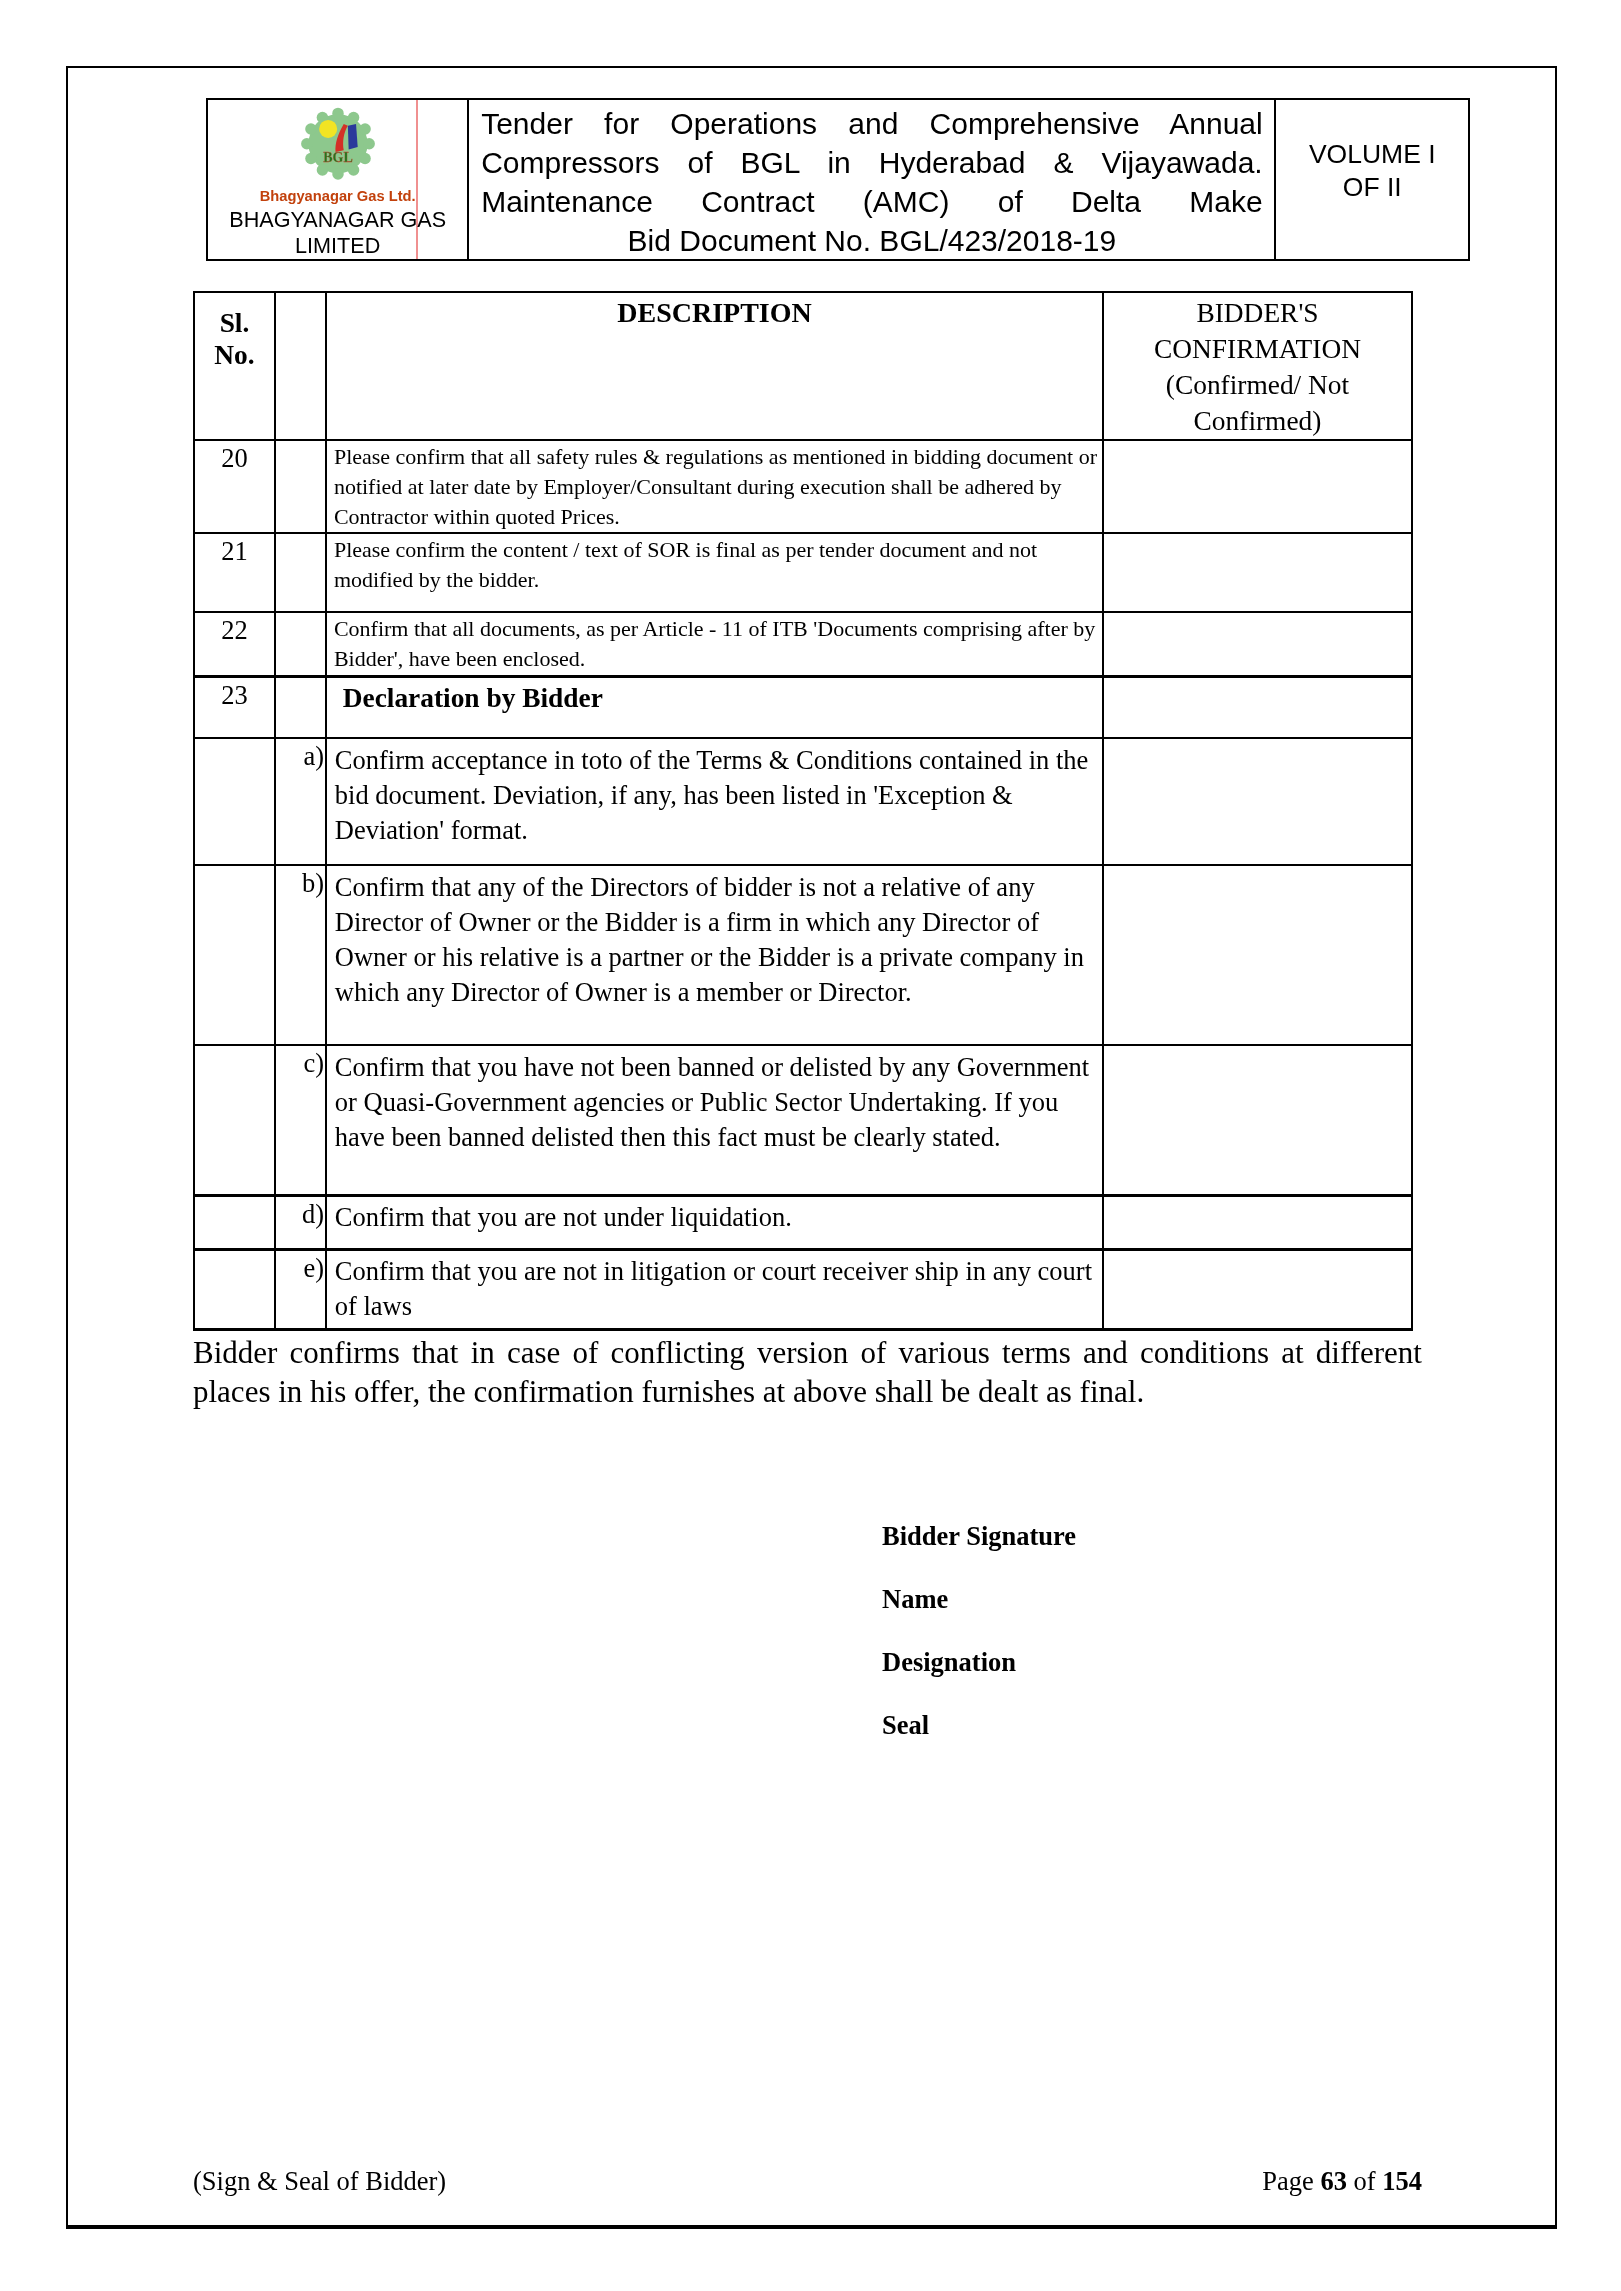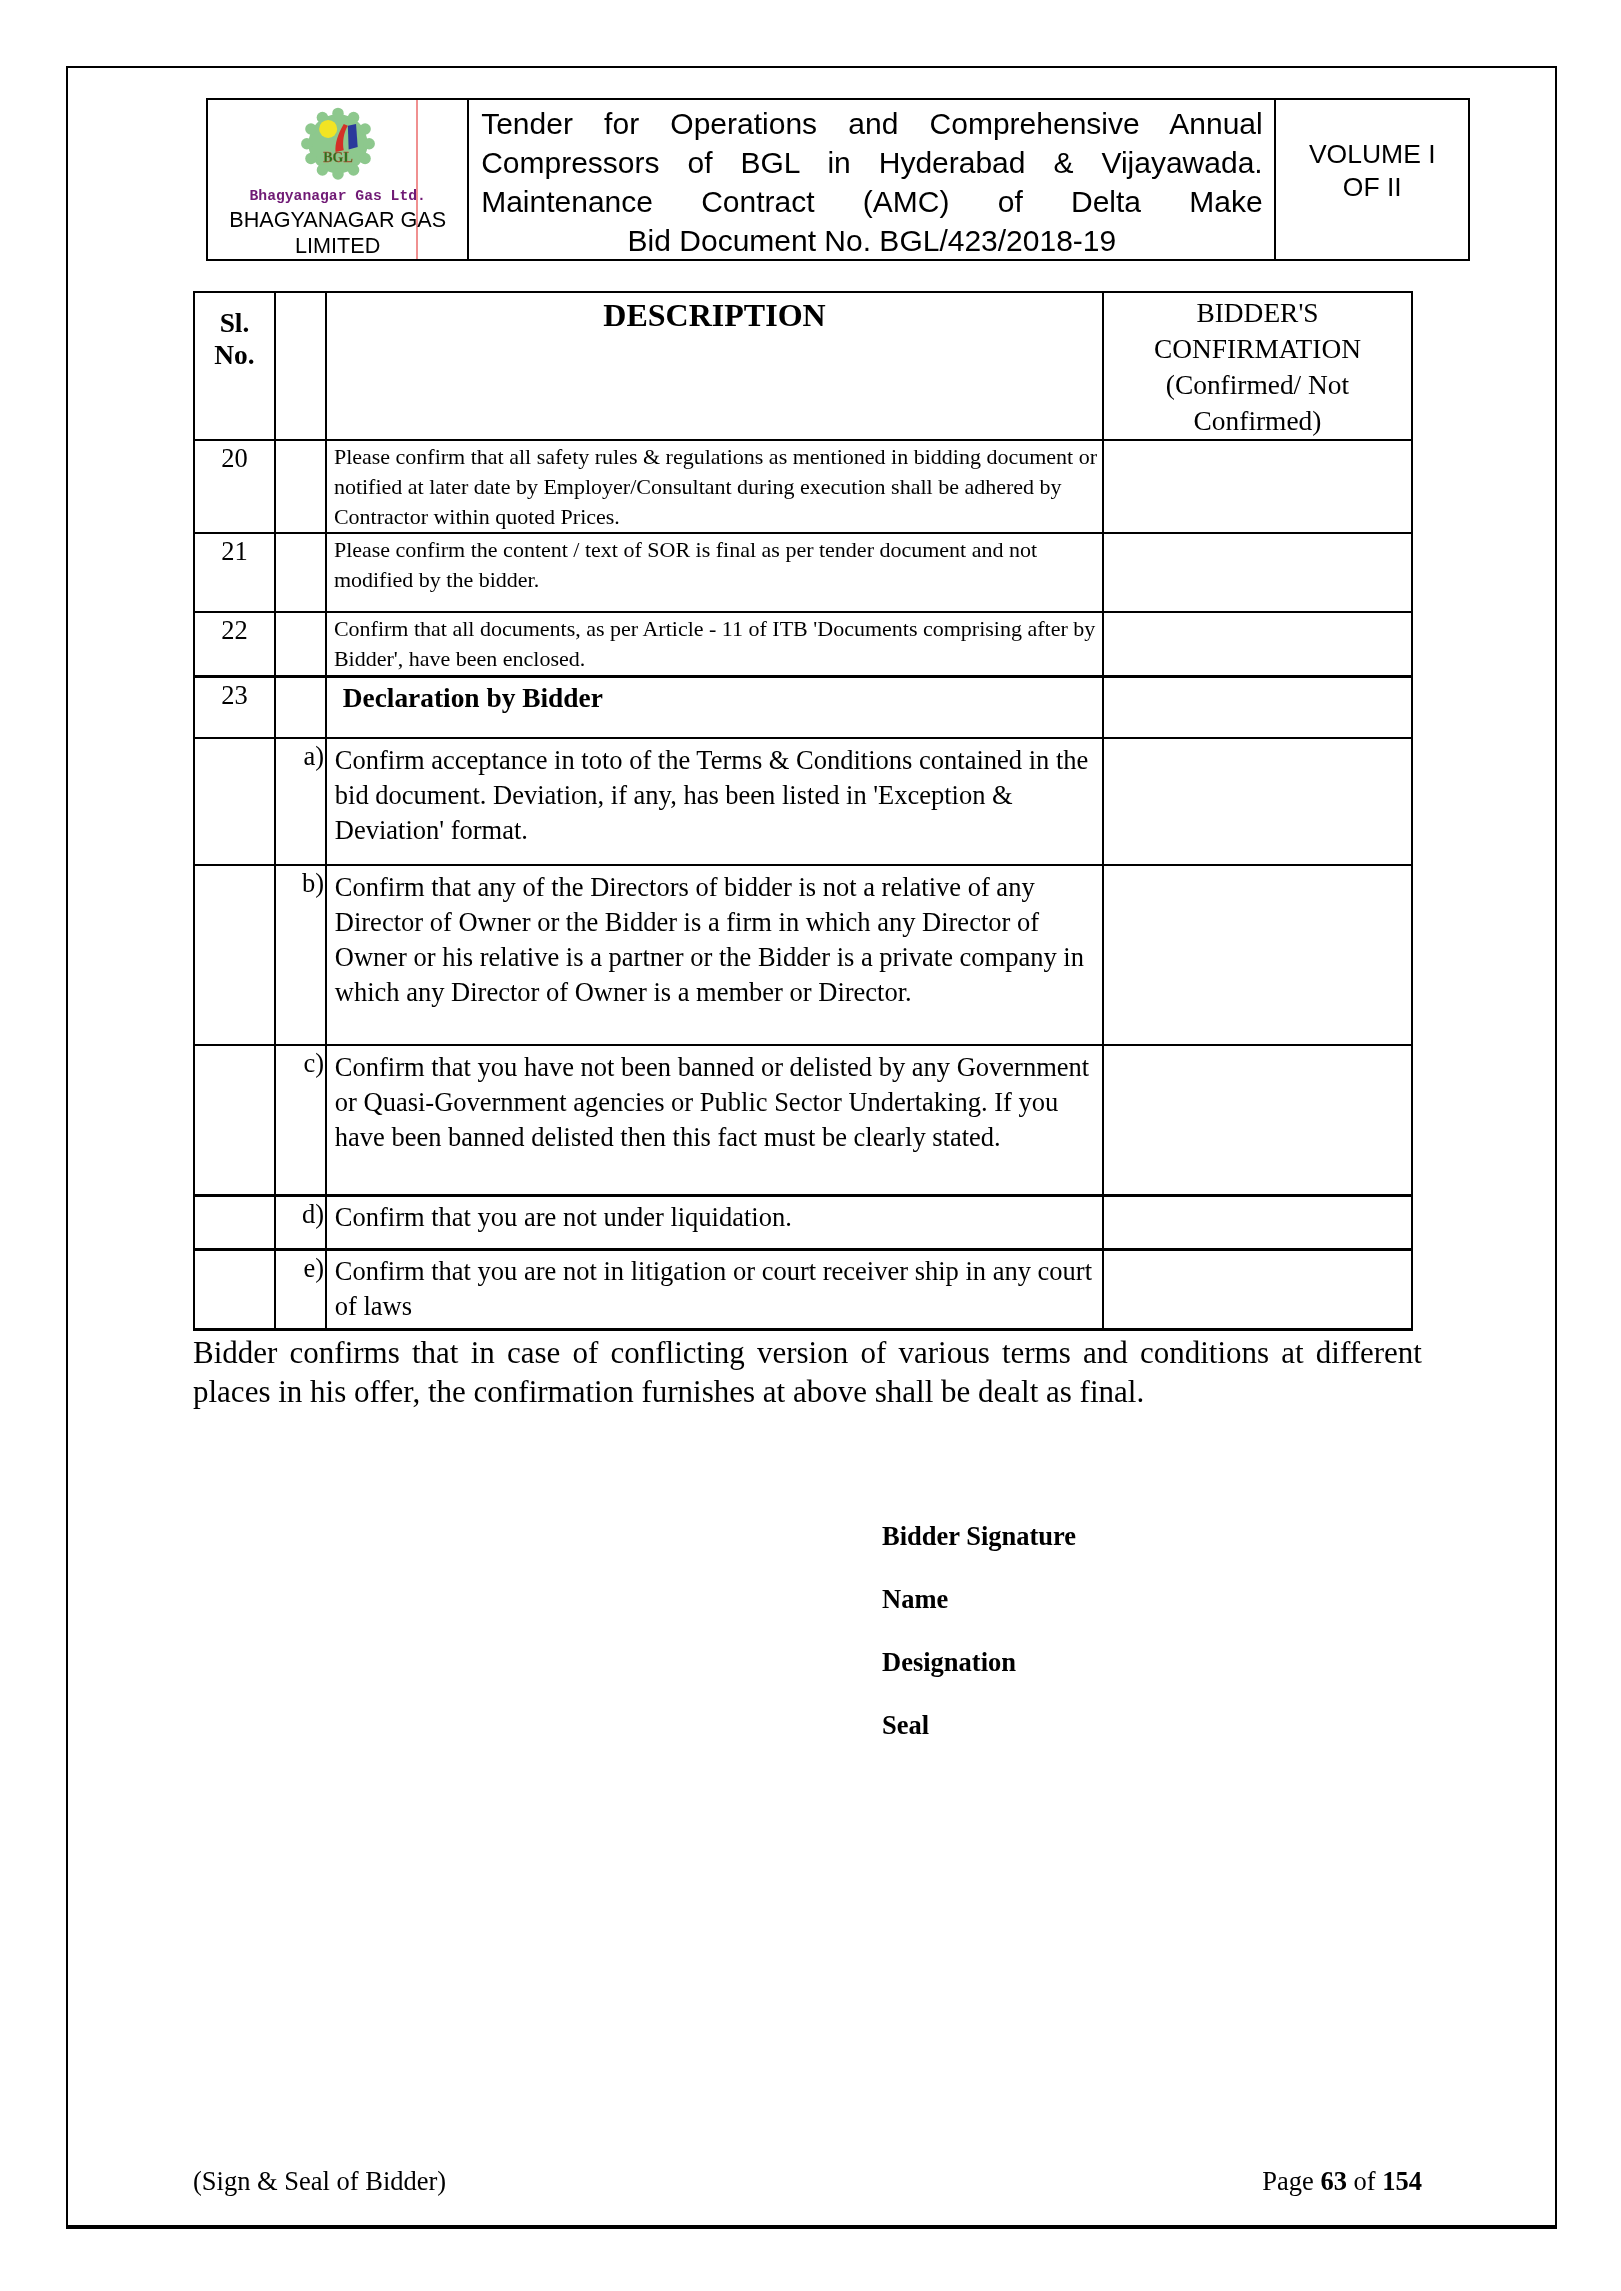--- a/index.html
+++ b/index.html
@@ -18,22 +18,22 @@
     display: flex; border: 2px solid #000;
   }
   .logo-cell {
     position: relative; width: 262px; border-right: 2px solid #000;
     display: flex; flex-direction: column; align-items: center;
     font-family: "Liberation Sans", sans-serif; overflow: visible;
   }
   .pink-rule { position: absolute; top: 0; bottom: 0; left: 208px; width: 2px; background: #f09090; }
   .logo-art { margin-top: 5.9px; width: 82px; height: 82px; }
   .logo-caption {
-    font-family: Liberation Mono, monospace; font-weight: bold;
-    font-size: 14.7px; color: #701a75; white-space: nowrap; line-height: 17.6px;
+    font-family: Liberation Sans, sans-serif; font-weight: bold;
+    font-size: 14.7px; color: #c2410c; white-space: nowrap; line-height: 17.6px;
   }
   .company-name {
     font-size: 21.6px; line-height: 25.5px; text-align: center; margin-top: 2px;
     letter-spacing: 0px; white-space: nowrap; z-index: 2;
   }
   .title-cell {
     width: 809px; border-right: 2px solid #000; padding: 3.9px 11.8px 0 11.8px;
     font-family: "Liberation Sans", sans-serif; font-size: 30px; line-height: 39px;
   }
   .title-line-justify { text-align: justify; text-align-last: justify; white-space: normal; }
@@ -52,21 +52,21 @@
   .main-table td, .main-table th { border: 2px solid #000; vertical-align: top; overflow: hidden; }
   .main-table tr.thick-top td { border-top-width: 3.9px; }
 
   .col-no   { width: 81px; }
   .col-let  { width: 51px; }
   .col-desc { width: 777px; }
   .col-conf { width: 309px; }
 
   tr.hdr { height: 143px; }
   th.h-sl   { font-size: 27.4px; line-height: 32px; text-align: center; padding-top: 14px; font-weight: bold; }
-  th.h-desc { font-size: 32px; text-align: center; padding-top: 3.9px; font-weight: bold; }
+  th.h-desc { font-size: 28px; text-align: center; padding-top: 3.9px; font-weight: bold; }
   th.h-conf { font-size: 27.4px; line-height: 36px; text-align: center; padding: 2px 7.8px 0 7.8px; font-weight: normal; }
 
   td.c-no  { text-align: center; font-size: 26.5px; padding-top: 2px; }
   td.c-let { text-align: right; font-size: 26.5px; padding: 2px 1px 0 0; }
   td.c-desc-sm { font-size: 22px; line-height: 30px; padding: 1px 2px 0 6.9px; }
   td.c-desc-lg { font-size: 26.5px; line-height: 35px; padding: 3.9px 3.9px 0 7.8px; }
   td.c-decl { font-size: 27.4px; font-weight: bold; padding: 5.9px 3.9px 0 15.7px; }
 
   tr.r20 { height: 93px; }
   tr.r21 { height: 79px; }

